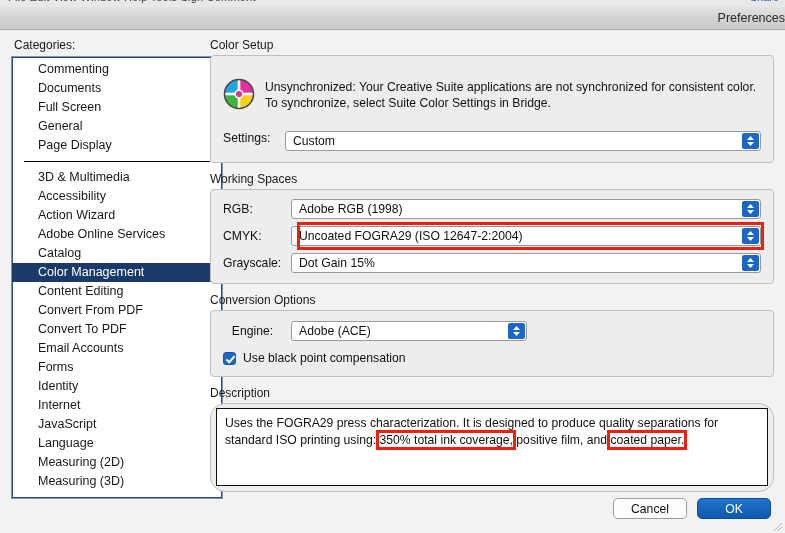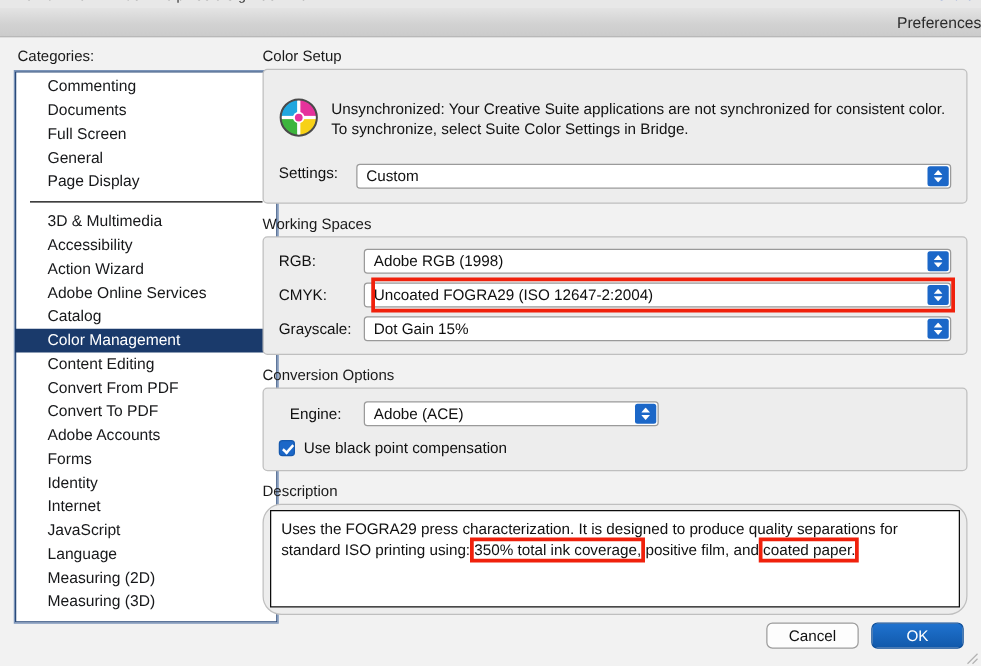--- a/index.html
+++ b/index.html
@@ -381,21 +381,21 @@
           <div class="cat-sep"></div>
           <div class="cat-item"><span>3D &amp; Multimedia</span></div>
           <div class="cat-item"><span>Accessibility</span></div>
           <div class="cat-item"><span>Action Wizard</span></div>
           <div class="cat-item"><span>Adobe Online Services</span></div>
           <div class="cat-item"><span>Catalog</span></div>
           <div class="cat-item selected"><span>Color Management</span></div>
           <div class="cat-item"><span>Content Editing</span></div>
           <div class="cat-item"><span>Convert From PDF</span></div>
           <div class="cat-item"><span>Convert To PDF</span></div>
-          <div class="cat-item"><span>Adobe Accounts</span></div>
+          <div class="cat-item"><span>Email Accounts</span></div>
           <div class="cat-item"><span>Forms</span></div>
           <div class="cat-item"><span>Identity</span></div>
           <div class="cat-item"><span>Internet</span></div>
           <div class="cat-item"><span>JavaScript</span></div>
           <div class="cat-item"><span>Language</span></div>
           <div class="cat-item"><span>Measuring (2D)</span></div>
           <div class="cat-item"><span>Measuring (3D)</span></div>
         </div>
     </div>
 

